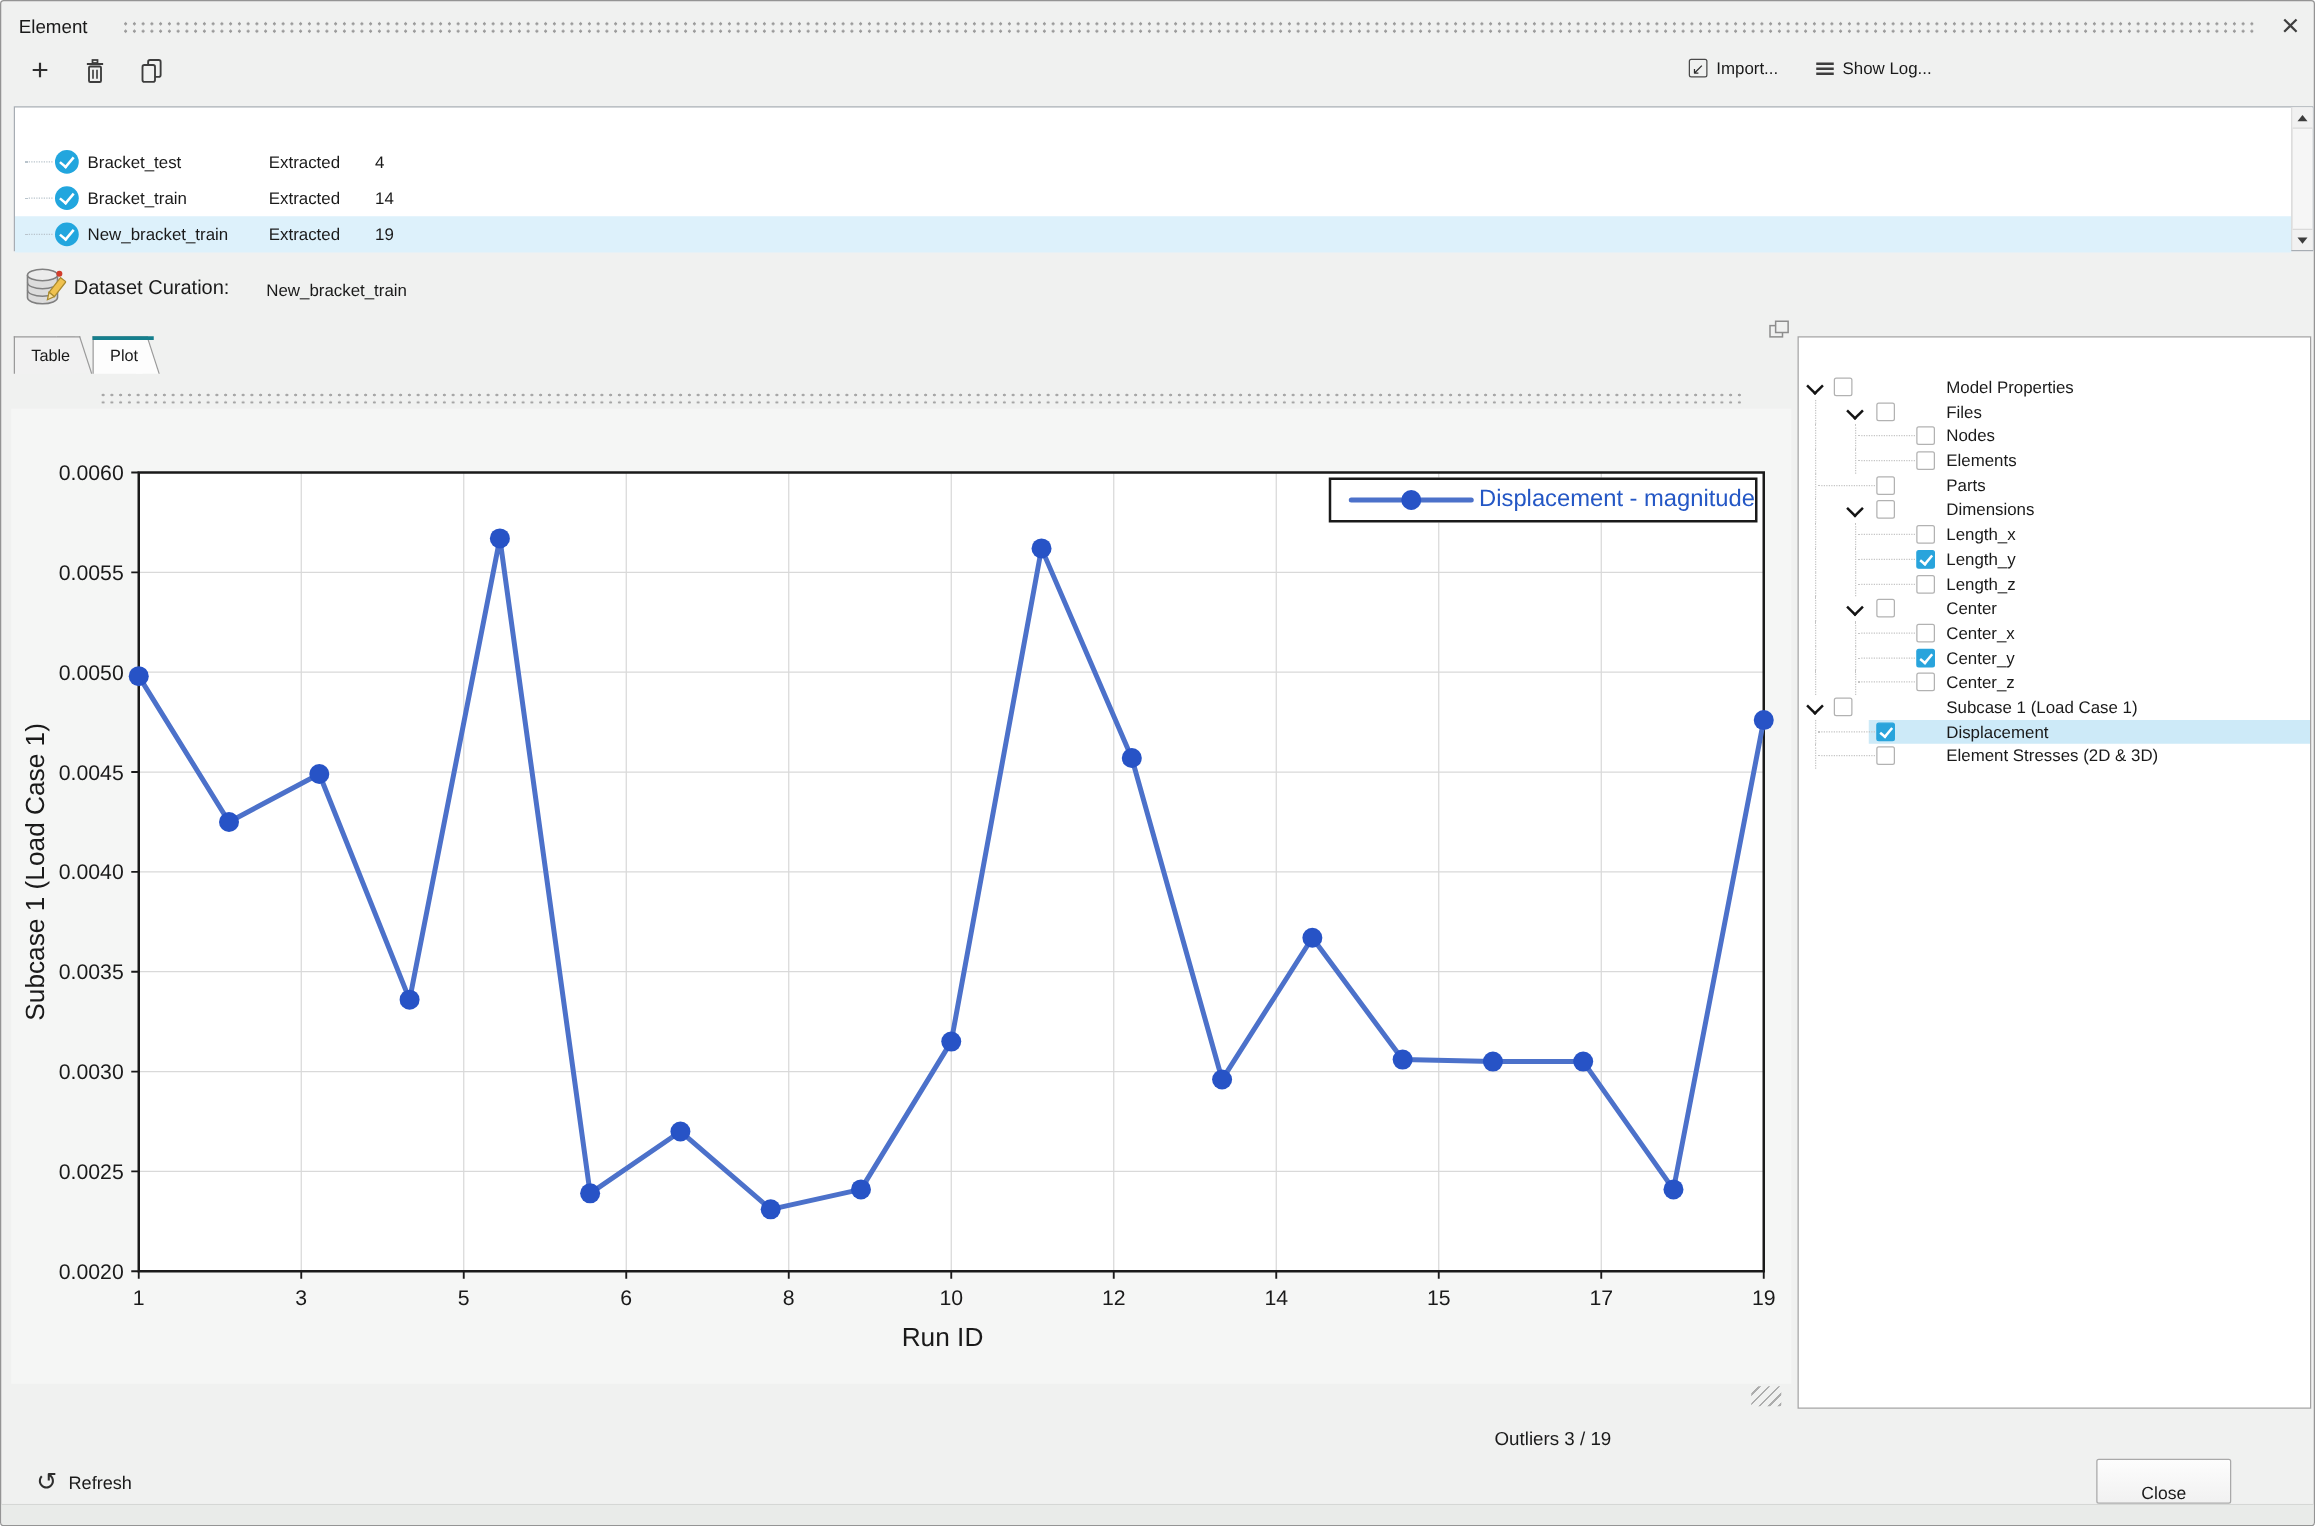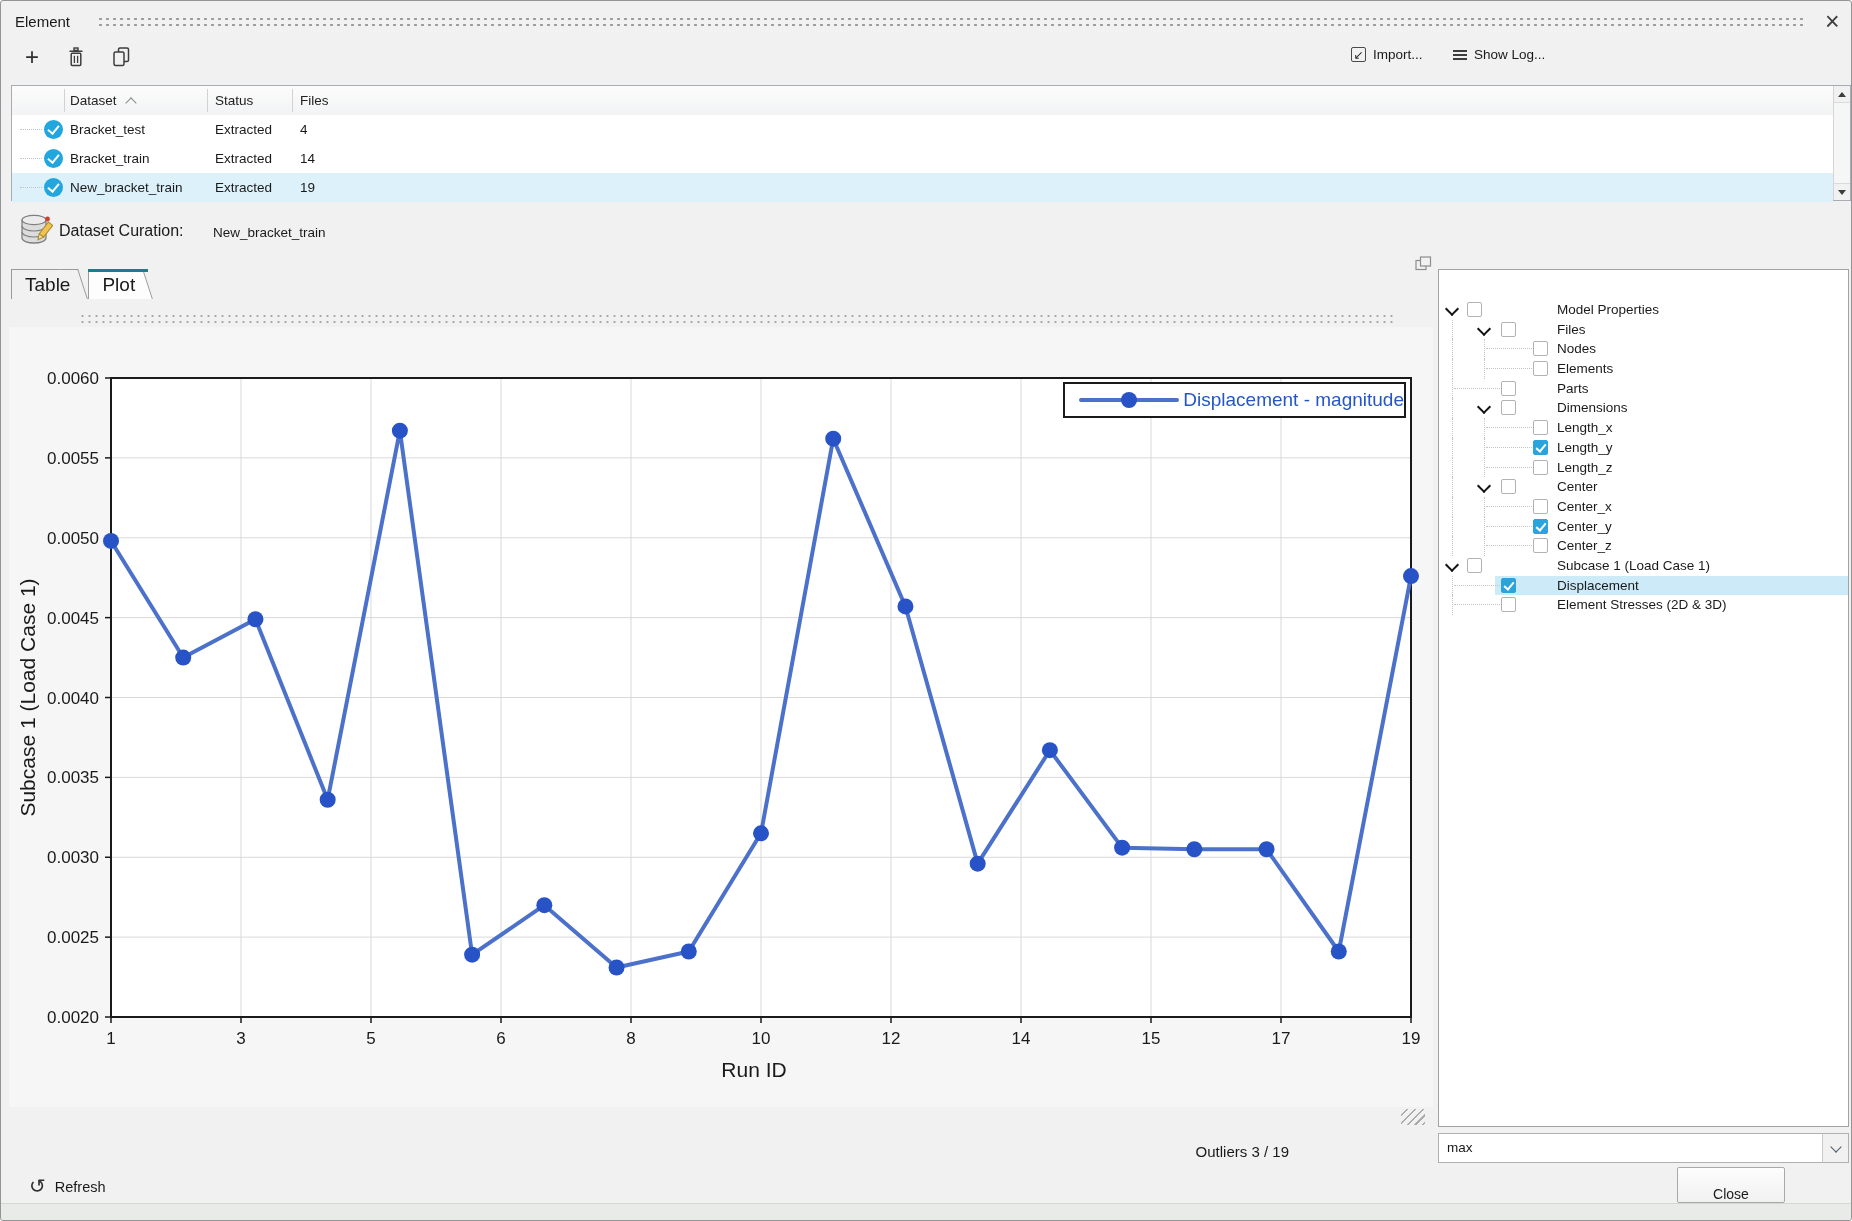--- a/index.html
+++ b/index.html
@@ -44,21 +44,21 @@
   .tri-up{width:0;height:0;border-left:4px solid transparent;border-right:4px solid transparent;border-bottom:5px solid #3c3c3c;}
   .tri-dn{width:0;height:0;border-left:4px solid transparent;border-right:4px solid transparent;border-top:5px solid #3c3c3c;}
 
   
   .cur-icon{left:18px;top:212px;}
   .cur-label{left:58px;top:221px;font-size:16px;}
   .cur-value{left:212px;top:224px;font-size:13.5px;}
 
   
   .tabs{left:10px;top:268px;height:30px;display:flex;}
-  .tab{position:relative;height:30px;background:#f1f1f1;border:1px solid #9a9a9a;border-right:none;border-bottom:none;display:flex;align-items:center;padding:0 4px 0 13px;font-size:19px;box-sizing:border-box;}
+  .tab{position:relative;height:30px;background:#f1f1f1;border:1px solid #9a9a9a;border-right:none;border-bottom:none;display:flex;align-items:center;padding:0 4px 0 13px;font-size:13px;box-sizing:border-box;}
   .tab::after{content:'';position:absolute;top:-1px;right:-9px;width:18px;height:100%;background:inherit;border:1px solid #9a9a9a;border-left:none;border-bottom:none;transform:skewX(18deg);z-index:-0;}
   .tab-label{position:relative;z-index:2;}
   .tab.active{background:#fdfdfd;z-index:3;}
   .tab.active::after{background:#fdfdfd;}
   .tab .accent{display:none;}
   .tab.active .accent{display:block;position:absolute;top:-1px;left:-1px;right:-9px;height:3px;background:#157f8d;z-index:2;}
   .tab+.tab{margin-left:14px;}
 
   .dotsep{left:78px;top:312px;width:1314px;height:10px;
     background-image:radial-gradient(circle,#a5a5a5 1px,transparent 1.2px);
@@ -137,35 +137,20 @@
   <div class="abs tb-right" style="left:1350px;">
     <span class="import-box">↙</span>
     <span>Import...</span>
   </div>
   <div class="abs tb-right" style="left:1452px;">
     <span class="hamburger"></span>
     <span>Show Log...</span>
   </div>
 
   <div class="abs dtable">
-    <div class="thead">
-      <div class="sep" style="left:52px;"></div>
-      <div class="sep" style="left:195px;"></div>
-      <div class="sep" style="left:280px;"></div>
-      <div class="th" style="left:58px;">
-        <span>Dataset</span>
-        <span class="sort-caret"></span>
-      </div>
-      <div class="th" style="left:203px;">
-        <span>Status</span>
-      </div>
-      <div class="th" style="left:288px;">
-        <span>Files</span>
-      </div>
-    </div>
     <div class="tbody">
         <div class="trow">
           <span class="rowguide"></span>
           <span class="rowcheck"></span>
           <span class="c-name">Bracket_test</span>
           <span class="c-status">Extracted</span>
           <span class="c-files">4</span>
         </div>
         <div class="trow">
           <span class="rowguide"></span>
@@ -417,26 +402,20 @@
         </div>
         <div class="tree-row">
           <span class="tguide" style="left: 13px;"></span>
           <span class="tconn" style="left: 15px; width: 46px;"></span>
           <span class="cb" style="left: 62px;"></span>
           <span class="tlabel">Element Stresses (2D &amp; 3D)</span>
         </div>
       </div>
   </div>
 
-  <div class="abs combo">
-    <span class="combo-value">max</span>
-    <span class="combo-arrow-btn">
-      <span class="chev-dn"></span>
-    </span>
-  </div>
   <div class="abs close-btn">
     <span>Close</span>
   </div>
 
   <div class="abs refresh">
     <span class="refresh-icon">↺</span>
     <span class="refresh-label">Refresh</span>
   </div>
 
   <div class="abs bottomstrip"></div>

